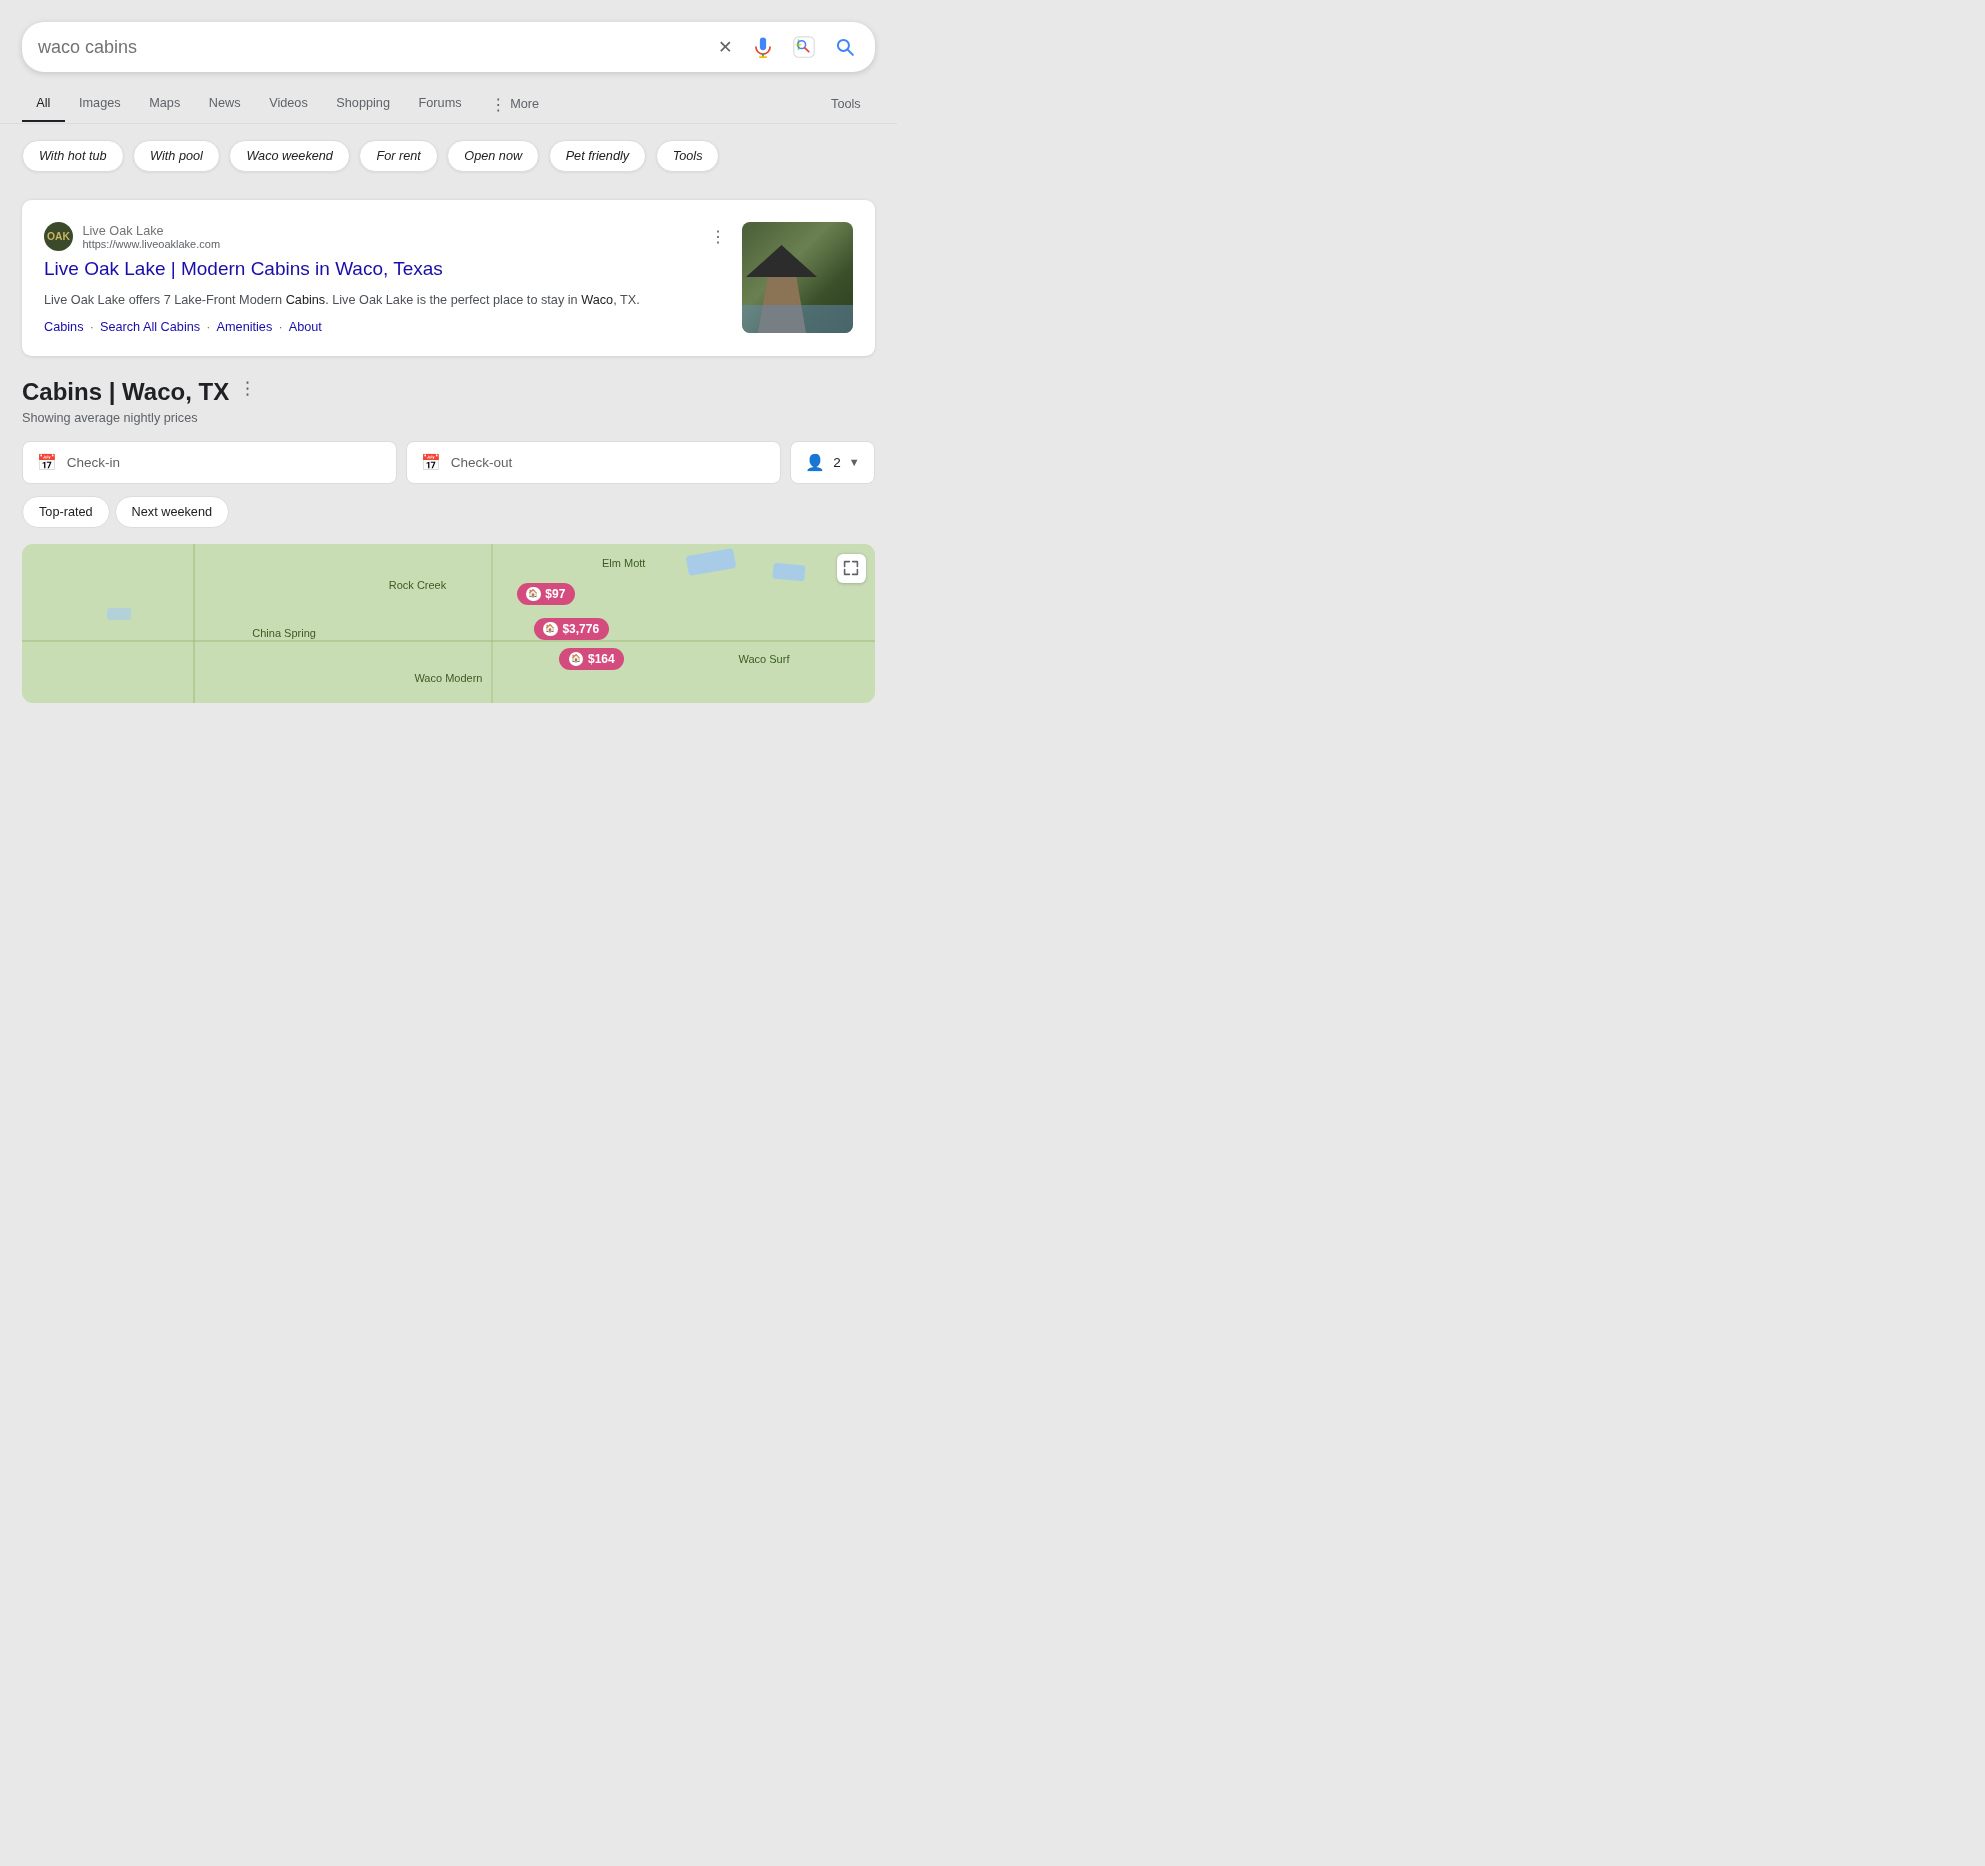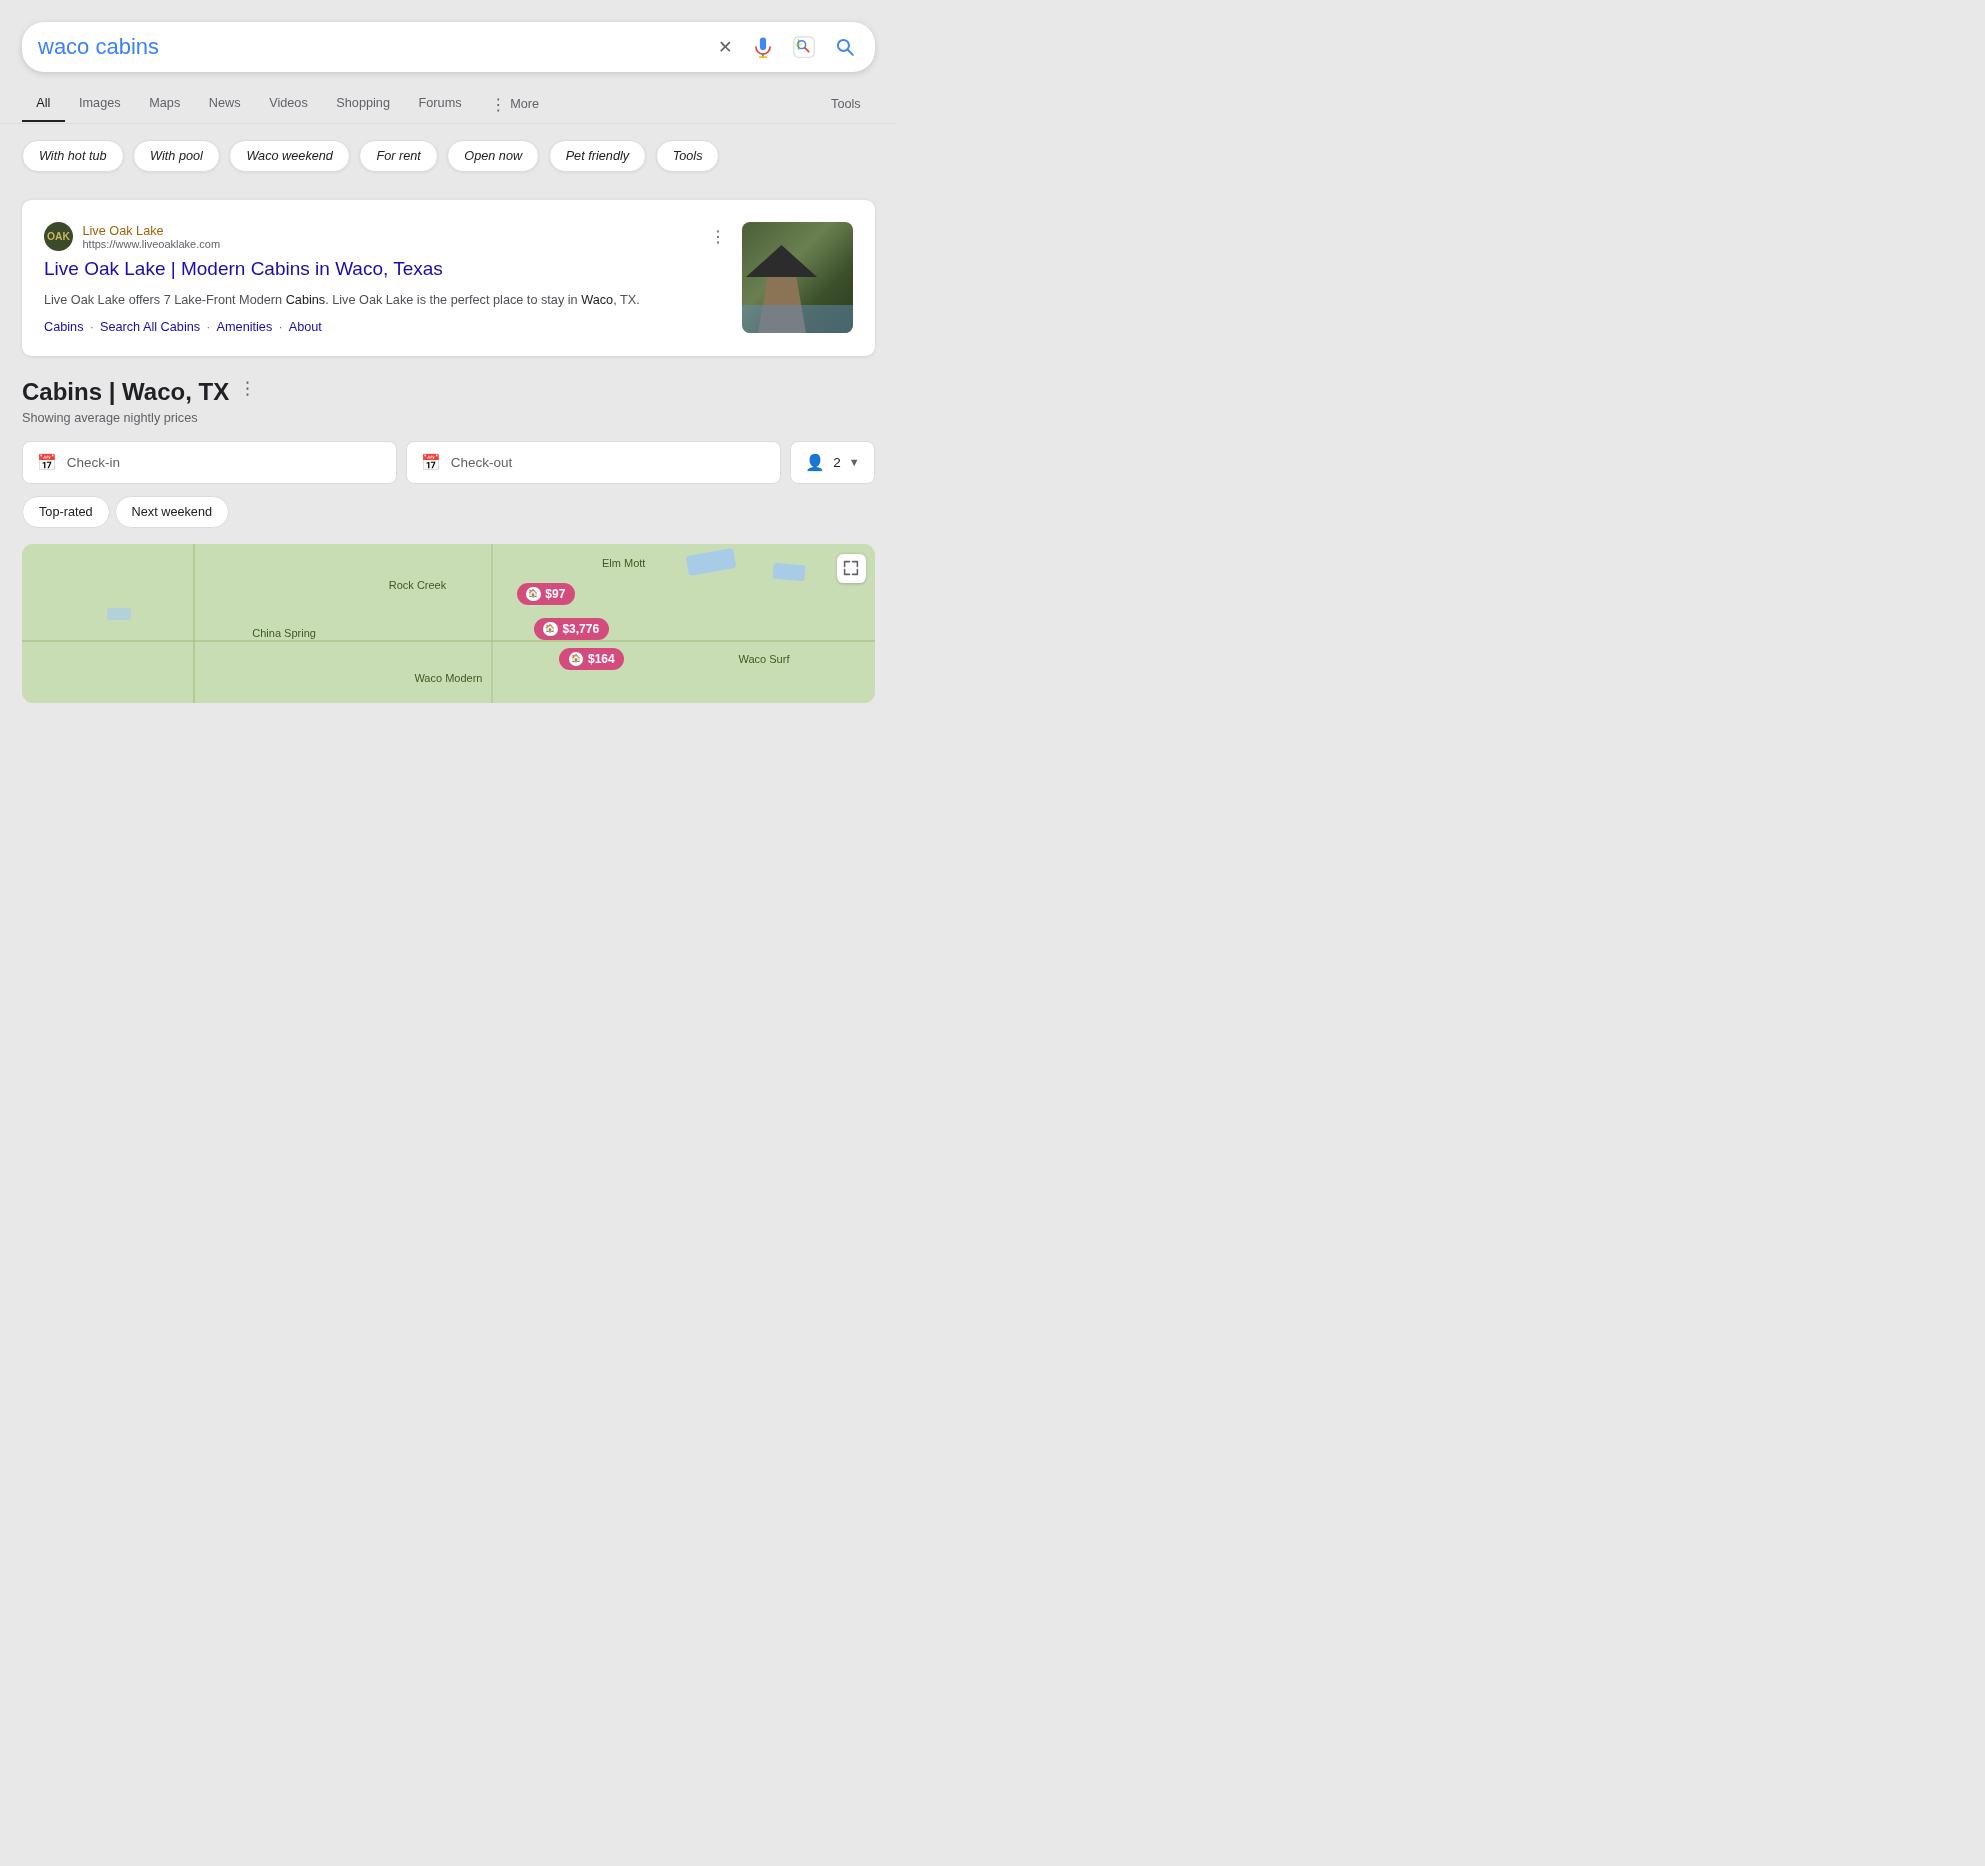--- a/index.html
+++ b/index.html
@@ -21,22 +21,22 @@
       background: #fff;
       border-radius: 22px;
       padding: 11px 16px;
       box-shadow: 0 1.6px 6.4px rgba(0,0,0,0.15);
       gap: 9.5px;
     }
     .search-input {
       flex: 1;
       border: none;
       outline: none;
-      font-size: 22px;
-      color: #3b82f6;
+      font-size: 18px;
+      color: #737373;
       background: transparent;
     }
     .search-icons {
       display: flex;
       align-items: center;
       gap: 12.7px;
     }
     .icon-btn {
       background: none;
       border: none;
@@ -145,21 +145,21 @@
       background: #3a4a2a;
       display: flex;
       align-items: center;
       justify-content: center;
       color: #c8b560;
       font-size: 10.3px;
       font-weight: bold;
       flex-shrink: 0;
     }
     .site-info { display: flex; flex-direction: column; flex: 1; }
-    .site-name { font-size: 12.7px; color: #a16207; font-weight: 400; }
+    .site-name { font-size: 12.7px; color: #737373; font-weight: 400; }
     .site-url { font-size: 11px; color: #5f6368; }
     .site-menu { color: #5f6368; font-size: 16px; cursor: pointer; }
 
     .result-title {
       font-size: 19px;
       color: #1a0dab;
       margin-bottom: 8px;
       cursor: pointer;
       line-height: 1.3;
     }

